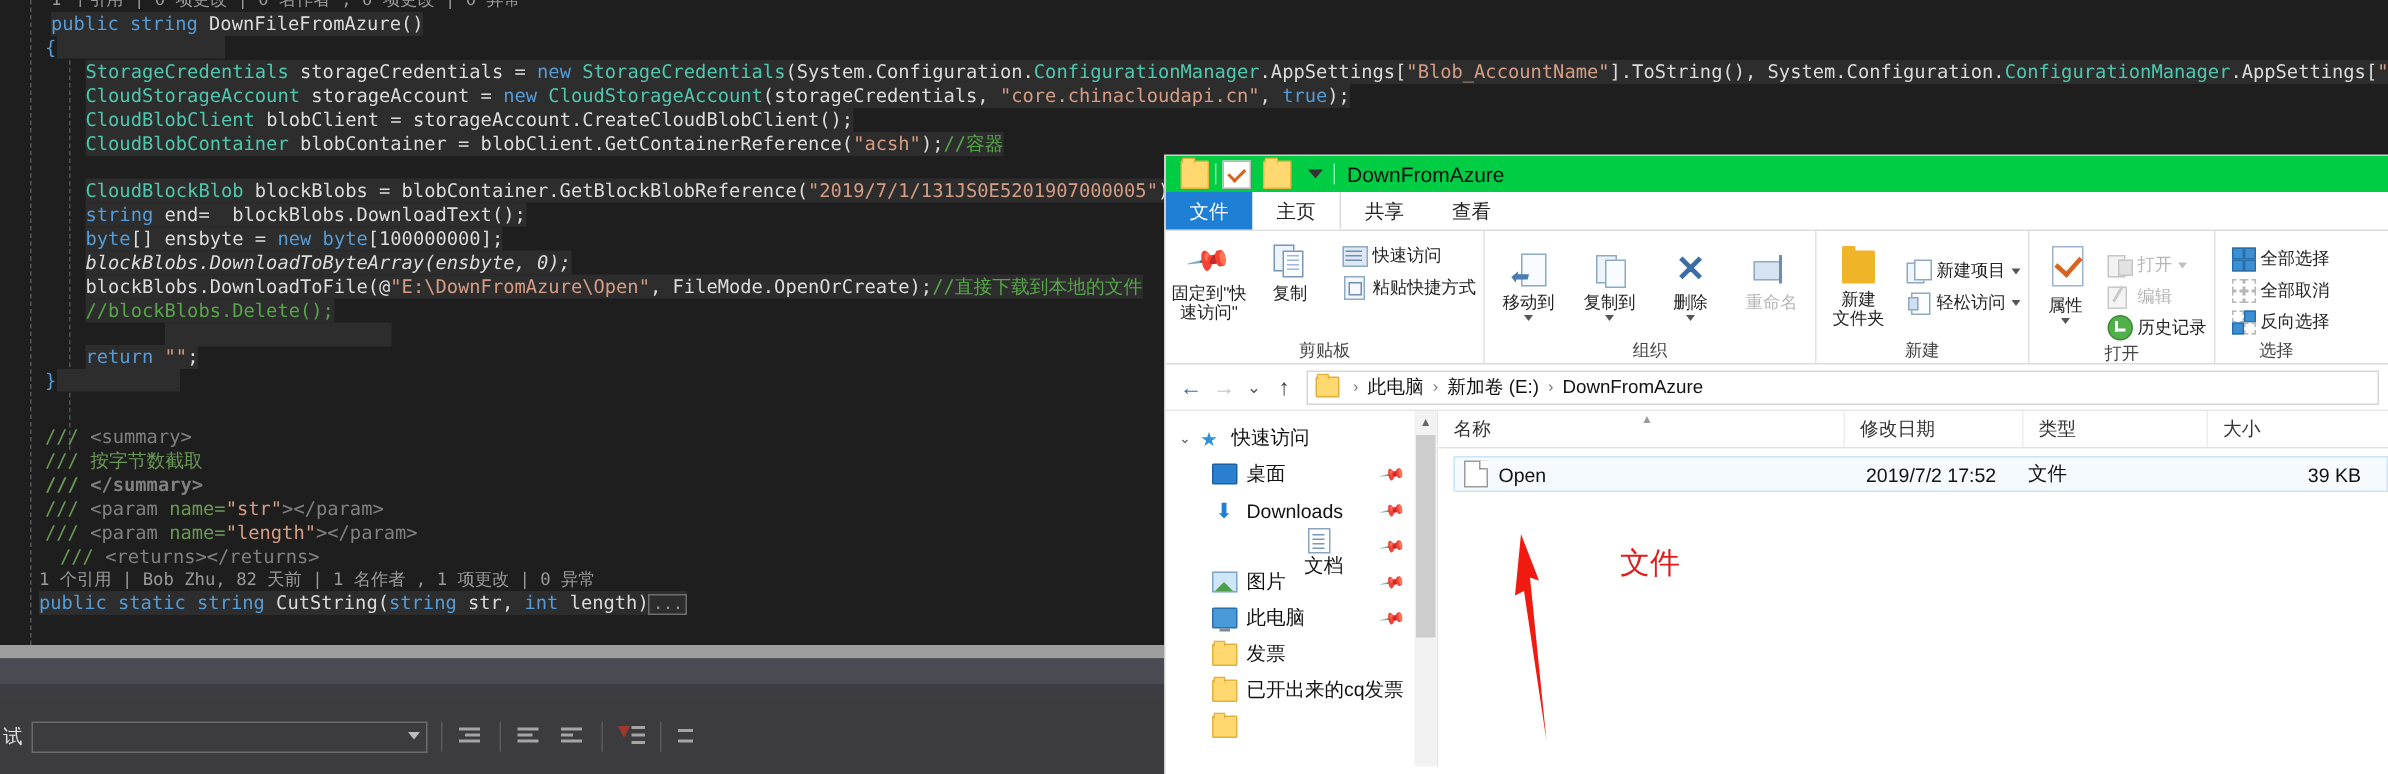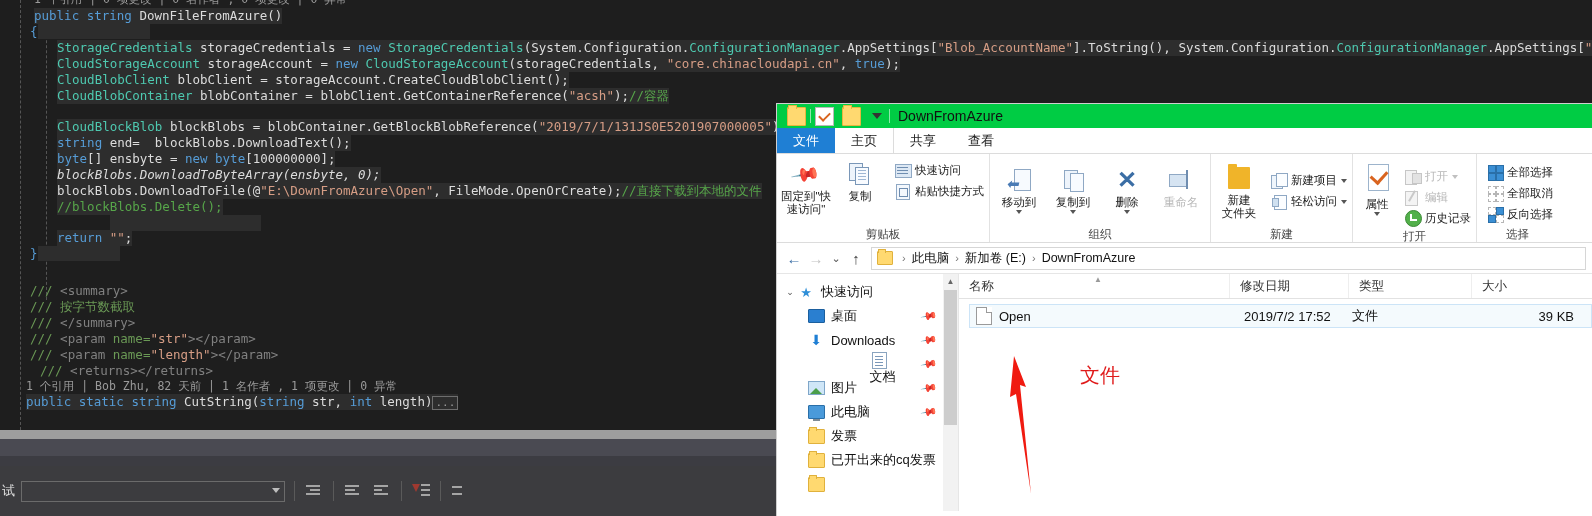--- a/index.html
+++ b/index.html
@@ -384,21 +384,21 @@
       <span class="ln-text" style="left:30px;"><span class="brace">}</span><span class="hl">&nbsp;&nbsp;&nbsp;&nbsp;&nbsp;&nbsp;&nbsp;&nbsp;&nbsp;&nbsp;&nbsp;</span></span>
     </div>
     <div class="code-line" style="top:262px;"></div>
     <div class="code-line" style="top:283px;">
       <span class="ln-text" style="left:30px;"><span class="xml">/// </span><span class="xmltag">&lt;summary&gt;</span></span>
     </div>
     <div class="code-line" style="top:299px;">
       <span class="ln-text" style="left:30px;"><span class="xml">/// 按字节数截取</span></span>
     </div>
     <div class="code-line" style="top:315px;">
-      <span class="ln-text" style="left:30px;"><span class="xml">/// </span><span class="xmltag">&lt;/summary&gt;</span></span>
+      <span class="ln-text" style="left:30px;font-weight:bold;"><span class="xml">/// </span><span class="xmltag">&lt;/summary&gt;</span></span>
     </div>
     <div class="code-line" style="top:331px;">
       <span class="ln-text" style="left:30px;"><span class="xml">/// </span><span class="xmltag">&lt;param </span><span class="xml">name=</span><span class="str">"str"</span><span class="xmltag">&gt;&lt;/param&gt;</span></span>
     </div>
     <div class="code-line" style="top:347px;">
       <span class="ln-text" style="left:30px;"><span class="xml">/// </span><span class="xmltag">&lt;param </span><span class="xml">name=</span><span class="str">"length"</span><span class="xmltag">&gt;&lt;/param&gt;</span></span>
     </div>
     <div class="code-line" style="top:363px;">
       <span class="ln-text" style="left:40px;"><span class="xml">/// </span><span class="xmltag">&lt;returns&gt;&lt;/returns&gt;</span></span>
     </div>

